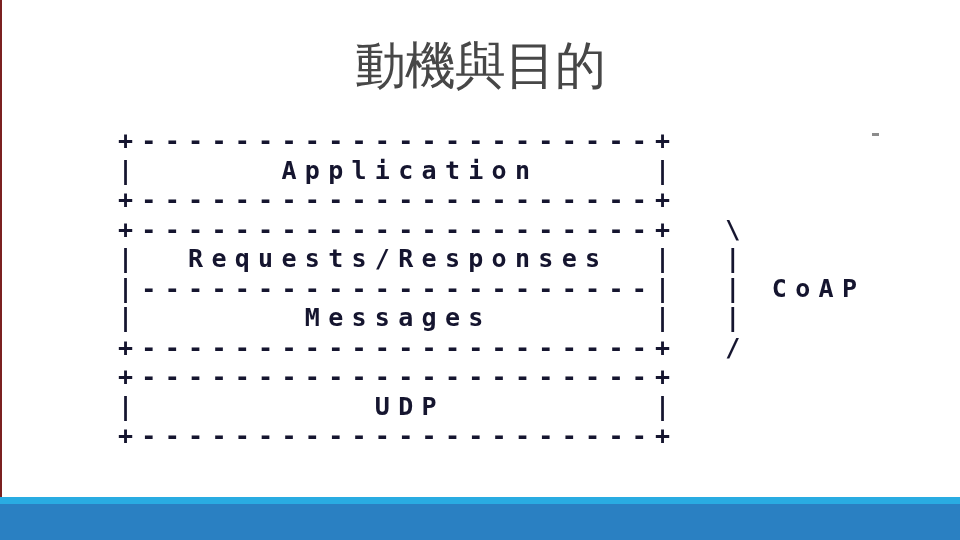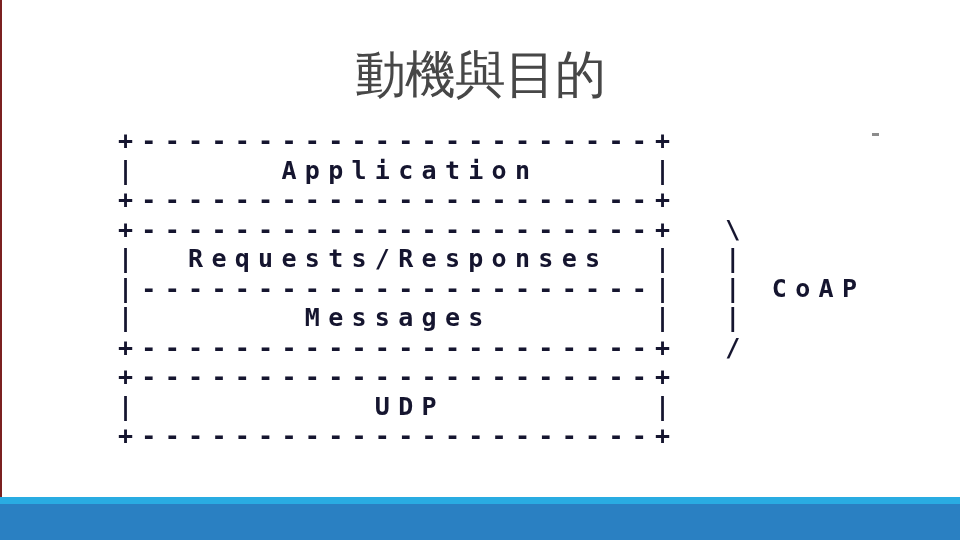--- a/index.html
+++ b/index.html
@@ -19,21 +19,21 @@
     position: absolute;
     left: 0;
     top: 0;
     width: 2px;
     height: 497px;
     background: #7b2020;
   }
   .slide-title {
     position: absolute;
     left: 0;
-    top: 46px;
+    top: 37px;
     width: 100%;
     text-align: center;
     font-family: "DejaVu Serif", "Liberation Serif", serif;
     font-size: 51px;
     font-weight: 400;
     letter-spacing: -1px;
     color: #474747;
     line-height: 1.15;
     white-space: nowrap;
   }

